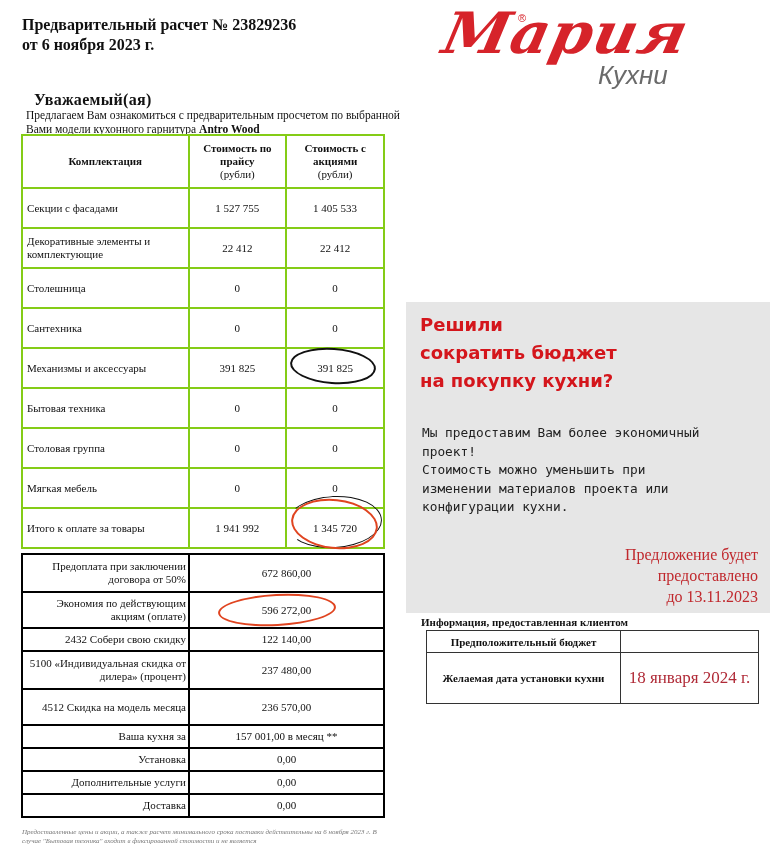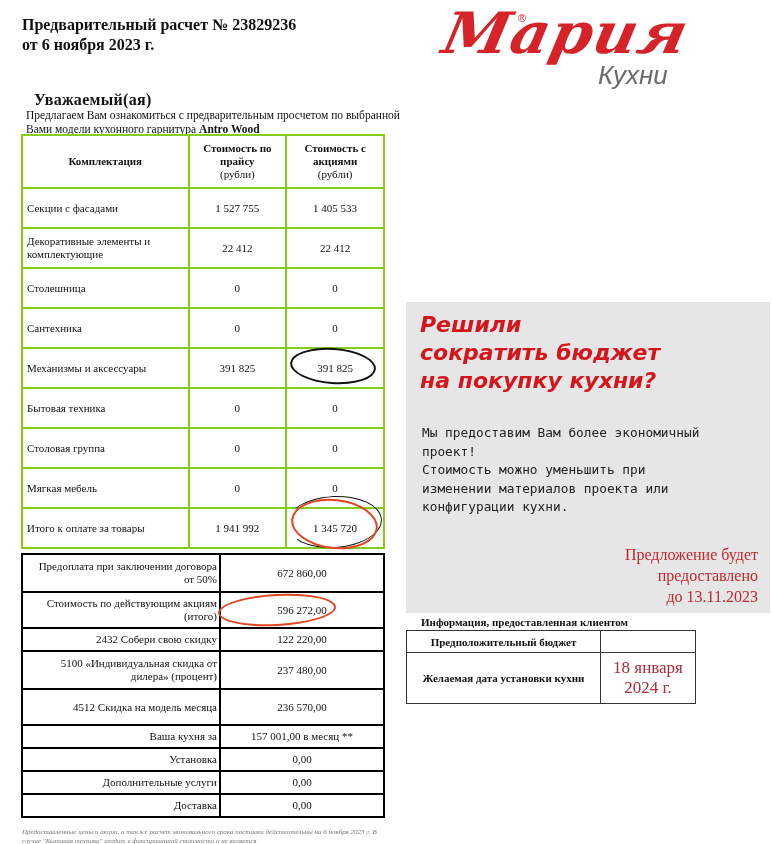--- a/index.html
+++ b/index.html
@@ -21,37 +21,37 @@
   .main-table { position: absolute; left: 21px; top: 134px; width: 364px; }
   .main-table td, .main-table th { border: 2px solid #84cc16; font-size: 11px; line-height: 13px; }
   .main-table th { height: 53px; text-align: center; font-weight: bold; }
   .main-table th .sub { font-weight: normal; display: block; }
   .main-table td { height: 40px; }
   .main-table td.name { text-align: left; padding: 0 4px; width: 167px; }
   .main-table td.num { text-align: center; width: 98px; }
 
   .sum-table { position: absolute; left: 21px; top: 553px; width: 364px; }
   .sum-table td { border: 2px solid #000; font-size: 11px; line-height: 13px; }
-  .sum-table td.label { text-align: right; padding: 0 2px 0 4px; width: 198px; }
+  .sum-table td.label { text-align: right; padding: 0 2px 0 4px; width: 167px; }
   .sum-table td.val { text-align: center; }
 
   .circle { position: absolute; border-radius: 50%; pointer-events: none; }
   .c-black { left: 290px; top: 348px; width: 86px; height: 36px; border: 2px solid #111; transform: rotate(4deg); }
   .c-red1 { left: 291px; top: 499px; width: 87px; height: 50px; border: 2.5px solid #e04420; transform: rotate(6deg); }
   .c-black2 { left: 286px; top: 496px; width: 96px; height: 52px; border: 1.5px solid #111; transform: rotate(-3deg); border-left-color: transparent; }
   .c-red2 { left: 218px; top: 594px; width: 118px; height: 32px; border: 2.5px solid #e04420; transform: rotate(-3deg); }
 
   .promo { position: absolute; left: 406px; top: 302px; width: 364px; height: 311px; background: #e6e6e6; }
-  .promo-head { position: absolute; left: 14px; top: 9px; font-family: "DejaVu Sans", sans-serif; font-weight: bold; font-size: 22px;
-                line-height: 28px; color: #d4161c; font-style: italic; }
+  .promo-head { position: absolute; left: 14px; top: 9px; font-family: "DejaVu Sans", sans-serif; font-weight: bold; font-size: 18px;
+                line-height: 28px; color: #d4161c; }
   .promo-body { position: absolute; left: 16px; top: 122px; font-family: "DejaVu Sans Mono", monospace; font-size: 12.8px; line-height: 18.5px; color: #222; width: 345px; }
   .promo-offer { position: absolute; right: 12px; top: 242px; text-align: right; font-family: Liberation Serif, serif; font-size: 16px; line-height: 21px; color: #c0282d; }
 
   .client-caption { position: absolute; left: 421px; top: 616px; font-weight: bold; font-size: 11px; }
-  .client-table { position: absolute; left: 406px; top: 630px; width: 290px; }
+  .client-table { position: absolute; left: 426px; top: 630px; width: 333px; }
   .client-table td { border: 1px solid #333; font-size: 11px; }
   .client-table td.k { font-weight: bold; text-align: center; width: 194px; }
   .client-table tr.r1 td { height: 22px; }
   .client-table tr.r2 td { height: 51px; }
   .client-table td.date { text-align: center; font-size: 17px; line-height: 20px; color: #b02a37; }
 
   .footnote { position: absolute; left: 22px; top: 828px; font-family: "Liberation Serif", serif; font-style: italic; font-size: 7px; line-height: 9px; color: #777; width: 360px; }
 </style>
 </head>
 <body>
@@ -134,26 +134,26 @@
 </tbody>
   </table>
 
 <table class="sum-table">
   <tbody>
       <tr style="height:38px">
     <td class="label">Предоплата при заключении договора от 50%</td>
     <td class="val">672 860,00</td>
   </tr>
   <tr style="height:36px">
-    <td class="label">Стоимость по действующим акциям (итого)</td>
+    <td class="label">Экономия по действующим акциям (оплате)</td>
     <td class="val">596 272,00</td>
   </tr>
   <tr style="height:23px">
     <td class="label">2432 Собери свою скидку</td>
-    <td class="val">122 220,00</td>
+    <td class="val">122 140,00</td>
   </tr>
   <tr style="height:38px">
     <td class="label">5100 «Индивидуальная скидка от дилера» (процент)</td>
     <td class="val">237 480,00</td>
   </tr>
   <tr style="height:36px">
     <td class="label">4512 Скидка на модель месяца</td>
     <td class="val">236 570,00</td>
   </tr>
   <tr style="height:23px">

